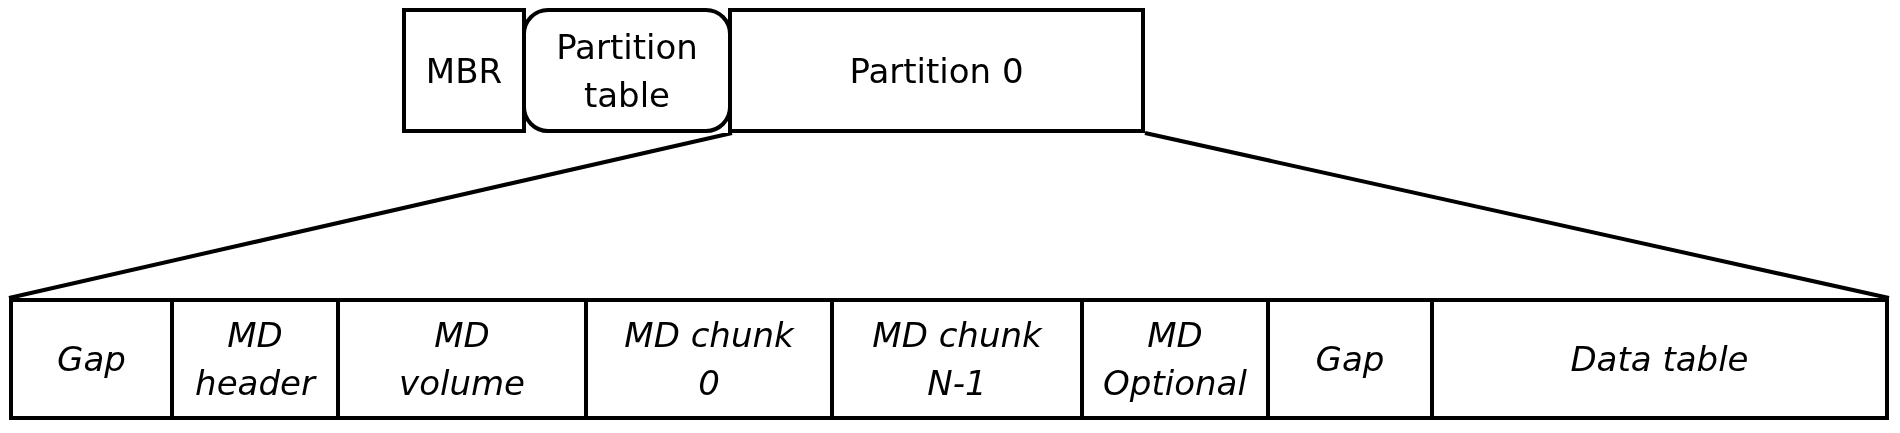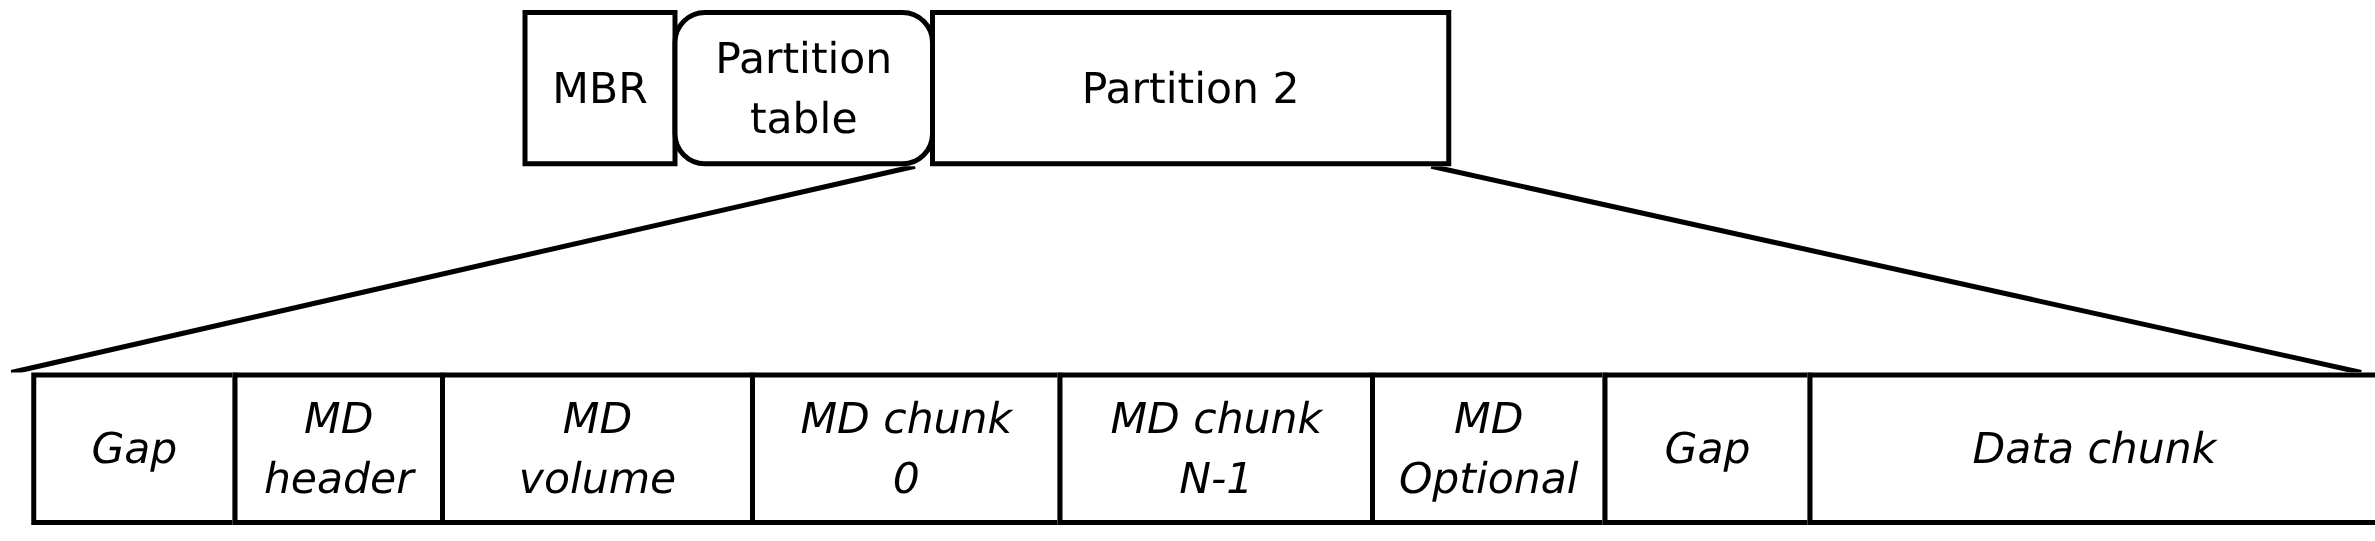--- a/index.html
+++ b/index.html
@@ -43,21 +43,21 @@
     align-items: center;
     justify-content: center;
     text-align: center;
     font-size: 34px;
     line-height: 48px;
     letter-spacing: 0px;
     white-space: pre-line;
     overflow: visible;
   }
   .cell:first-child {
-    margin-left: 16px;
+    margin-left: 0;
   }
   .cell-label {
     display: block;
     white-space: pre-line;
     text-align: center;
   }
 
   
   #row-disk {
     left: 402px;
@@ -96,21 +96,21 @@
 
   <div class="row" id="row-disk">
     <div class="cell" id="cell-mbr">
       <span class="cell-label">MBR</span>
     </div>
     <div class="cell" id="cell-parttable">
       <span class="cell-label">Partition
 table</span>
     </div>
     <div class="cell" id="cell-partition0">
-      <span class="cell-label">Partition 2</span>
+      <span class="cell-label">Partition 0</span>
     </div>
   </div>
 
   <div class="row" id="row-partition-detail">
     <div class="cell" id="cell-gap-left">
       <span class="cell-label">Gap</span>
     </div>
     <div class="cell" id="cell-md-header">
       <span class="cell-label">MD
 header</span>
@@ -128,17 +128,17 @@
 N-1</span>
     </div>
     <div class="cell" id="cell-md-optional">
       <span class="cell-label">MD
 Optional</span>
     </div>
     <div class="cell" id="cell-gap-right">
       <span class="cell-label">Gap</span>
     </div>
     <div class="cell" id="cell-data-area">
-      <span class="cell-label">Data chunk</span>
+      <span class="cell-label">Data table</span>
     </div>
   </div>
 
 </div>
 
 </body></html>

